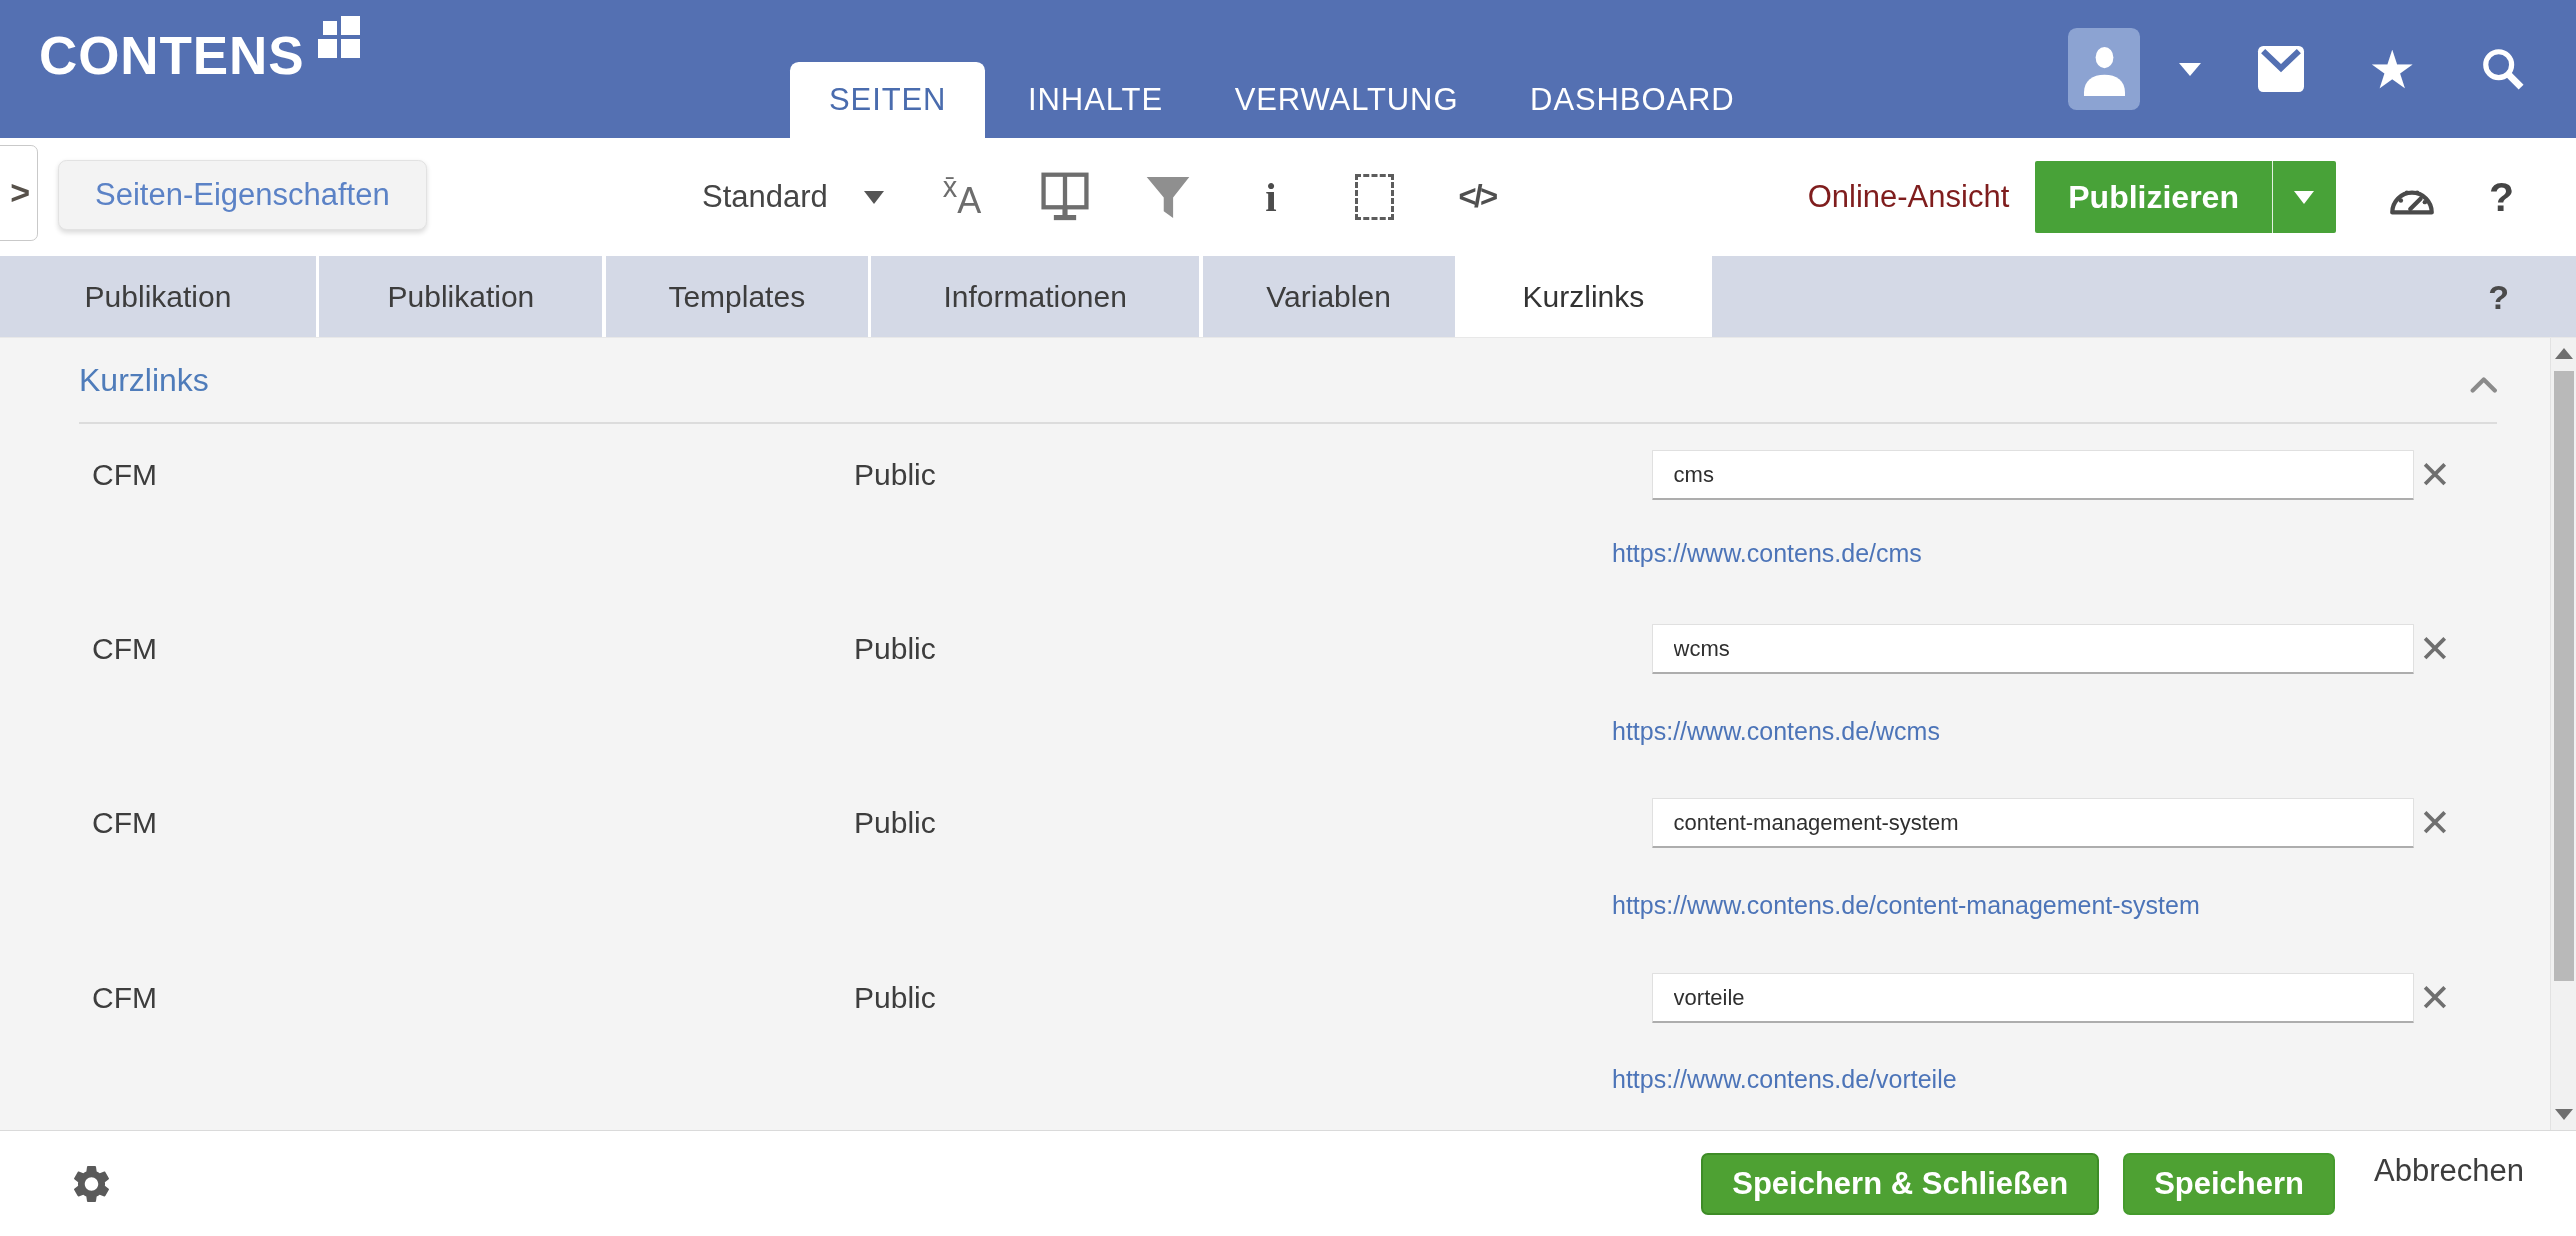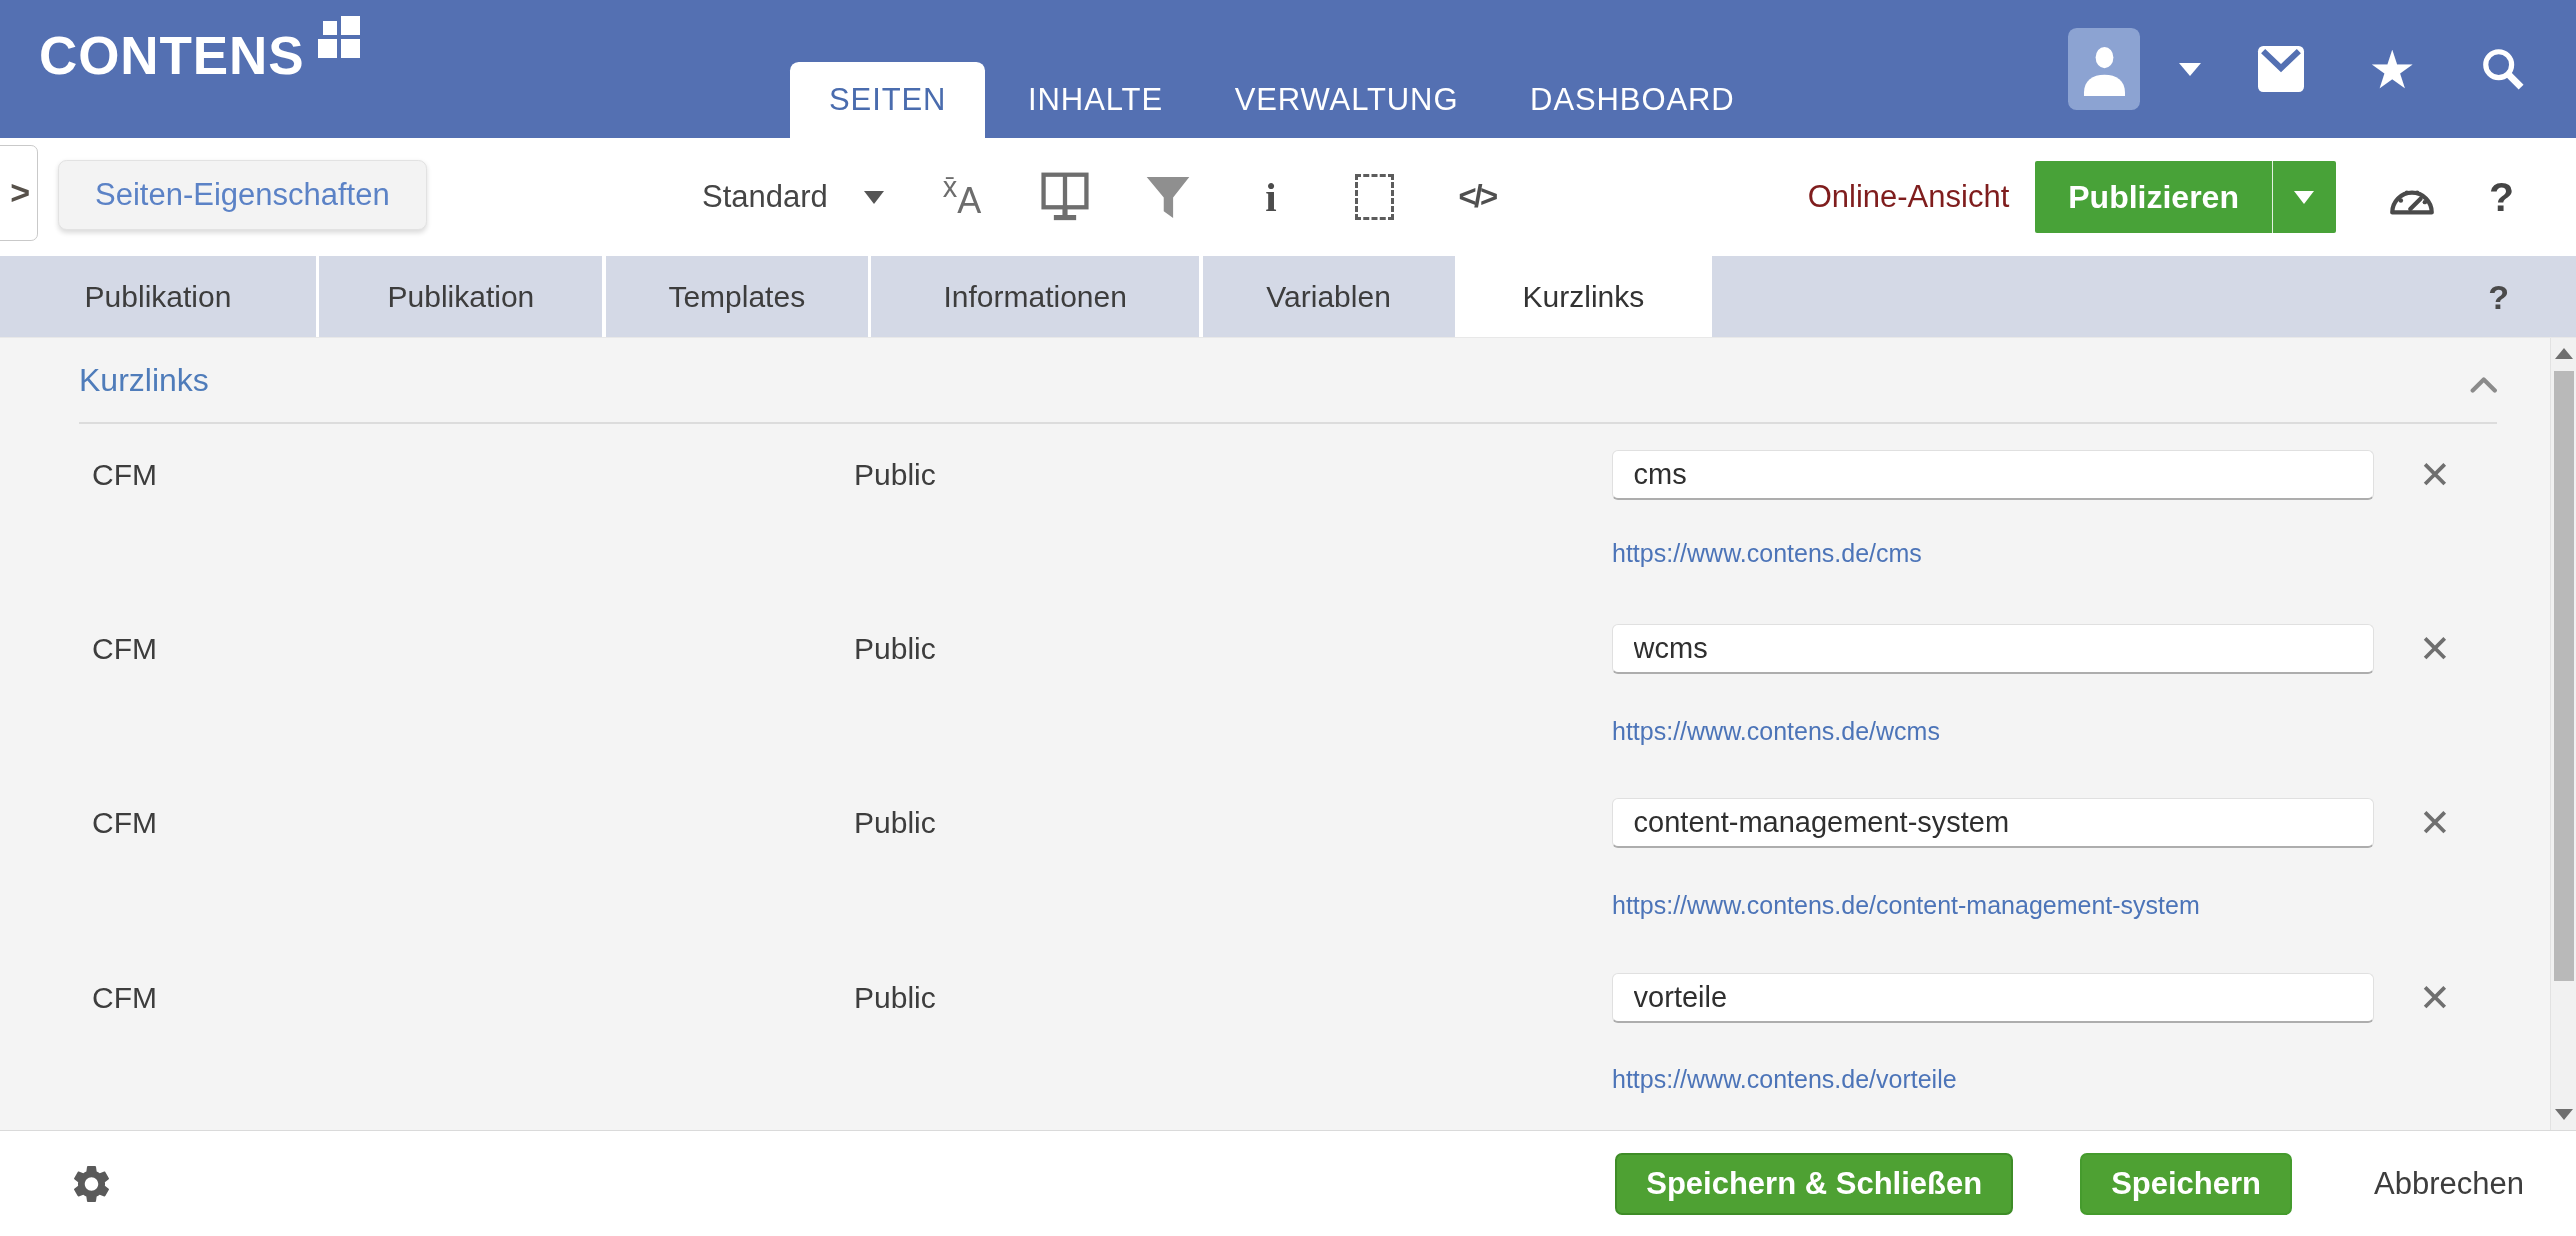--- a/index.html
+++ b/index.html
@@ -64,39 +64,39 @@
   .ptab-help { position:absolute; right:67px; top:50%; transform:translateY(-50%); font-size:34px; font-weight:bold; color:#4a4a4a; cursor:pointer; }
 
   
   .content { position:relative; height:793px; background:#f4f4f4; border-top:1.7px solid #e8e8e8; }
   .section-title { position:absolute; left:79px; top:24px; font-size:32px; color:#4f7cba; }
   .collapse-btn { position:absolute; right:79px; top:38px; cursor:pointer; }
   .section-divider { position:absolute; left:79px; right:79px; top:84px; height:1.7px; background:#dcdcdc; }
   .krow { position:absolute; left:0; right:34px; height:50px; }
   .cell-type { position:absolute; left:92px; top:50%; transform:translateY(-50%); font-size:30px; color:#3d3d3d; }
   .cell-vis  { position:absolute; left:854px; top:50%; transform:translateY(-50%); font-size:30px; color:#3d3d3d; }
-  .slug-input { position:absolute; left:1612px; width:762px; height:50px; background:#fff;
-    border:1.7px solid #e0e0e0; border-bottom:2.6px solid #adadad; border-radius:6px;
-    font-size:29px; padding:0 20.6px; color:#2f2f2f; font-family:inherit; }
+  .slug-input { position:absolute; left:1652px; width:762px; height:50px; background:#fff;
+    border:1.7px solid #e0e0e0; border-bottom:2.6px solid #adadad; border-radius:1px;
+    font-size:22px; padding:0 20.6px; color:#2f2f2f; font-family:inherit; }
   .remove-btn { position:absolute; left:2409px; top:50%; transform:translateY(-50%); width:52px; text-align:center;
     font-size:38px; color:#6f6f6f; cursor:pointer; line-height:50px; }
   .klink { position:absolute; left:1612px; font-size:25px; line-height:38px; color:#4c74b8; text-decoration:none; cursor:pointer; }
 
   
   .scrollbar { position:absolute; right:0; top:0; bottom:0; width:26px; background:#f1f1f1; border-left:0.9px solid #e2e2e2; }
   .sb-up, .sb-down { position:absolute; left:50%; transform:translateX(-50%); width:0; height:0;
     border-left:9.4px solid transparent; border-right:9.4px solid transparent; cursor:pointer; }
   .sb-up { top:10.3px; border-bottom:11px solid #6f6f6f; }
   .sb-down { bottom:10.3px; border-top:11px solid #6f6f6f; }
   .sb-thumb { position:absolute; left:2.6px; width:20.6px; top:33px; height:610px; background:#b9b9b9; cursor:grab; }
 
   
   .footer { position:relative; height:106px; background:#fff; border-top:1.7px solid #dadada; }
   .gear-btn { position:absolute; left:69px; top:50%; transform:translateY(-50%); cursor:pointer; }
-  .footer-actions { position:absolute; right:52px; top:50%; transform:translateY(-50%); display:flex; align-items:center;gap:43px; }
+  .footer-actions { position:absolute; right:52px; top:50%; transform:translateY(-50%); display:flex; align-items:flex-start; }
   .btn-green { height:62px; padding:0 29px; background:#4ea133; border:2.6px solid #3e8c27; border-radius:6.9px;
     color:#fff; font-weight:bold; font-size:31px; line-height:57px; cursor:pointer; font-family:inherit; white-space:nowrap; }
   .btn-green.flat { border-color:#459b2d; margin-left:24px; }
   .btn-cancel { margin-left:39px; font-size:31px; color:#3d3d3d; background:none; border:none; cursor:pointer; font-family:inherit; }
 </style>
 </head>
 <body>
 
 <div class="header">
   <div class="logo">

